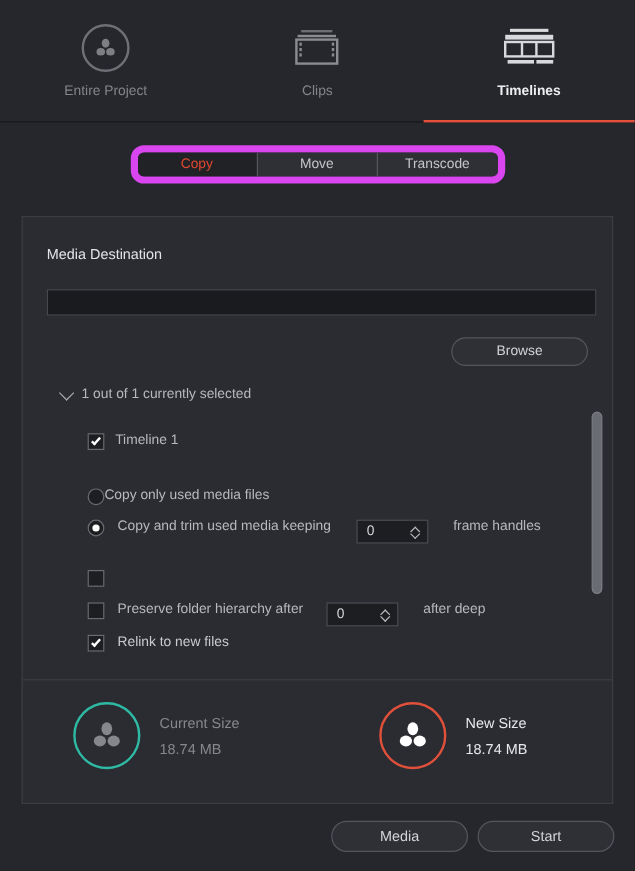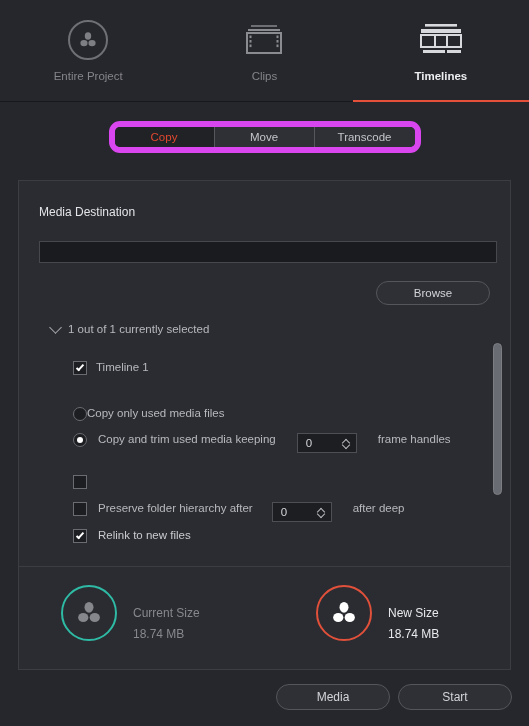--- a/index.html
+++ b/index.html
@@ -134,21 +134,21 @@
   .spin .arrows i.down::before { transform: rotate(225deg); top: -2px; }
 
   
   .scroll-track { position: absolute; right: 8px; top: 162px; width: 9px; height: 152px; }
   .scroll-thumb {
     width: 9px; height: 152px; border-radius: 5px;
     background: #6a6c73; border: 1px solid #7b7d83; cursor: pointer;
   }
 
   
-  .size-item { position: absolute; top: 18px; display: flex; align-items: flex-end; gap: 16px; }
+  .size-item { position: absolute; top: 18px; display: flex; align-items: center; gap: 16px; }
   .ring {
     width: 56px; height: 56px; border-radius: 50%;
     display: flex; align-items: center; justify-content: center; flex: none;
   }
   .ring.teal { border: 2px solid #2ebaa4; }
   .ring.red  { border: 2px solid #e0503a; }
   .size-txt .st { font-size: 12px; margin-bottom: 7px; }
   .size-txt .sv { font-size: 12px; }
   .dim .st, .dim .sv { color: #86888d; }
   .brt .st, .brt .sv { color: #e8e9ec; }

